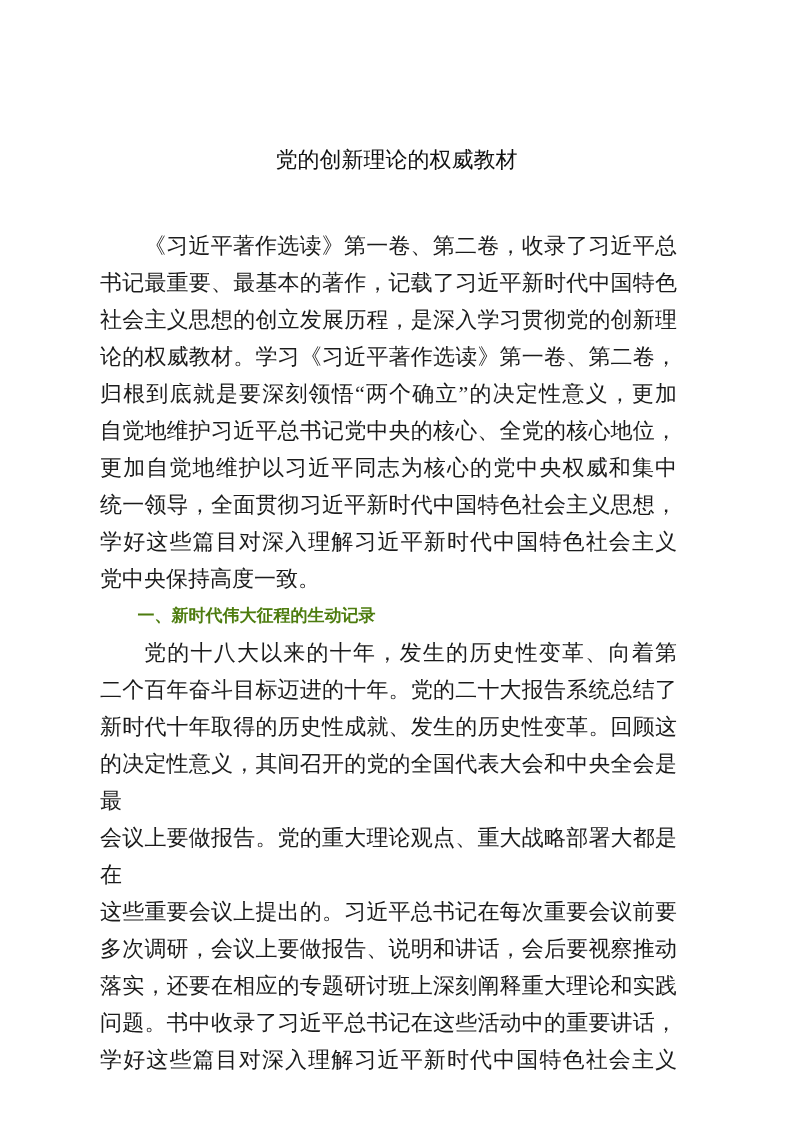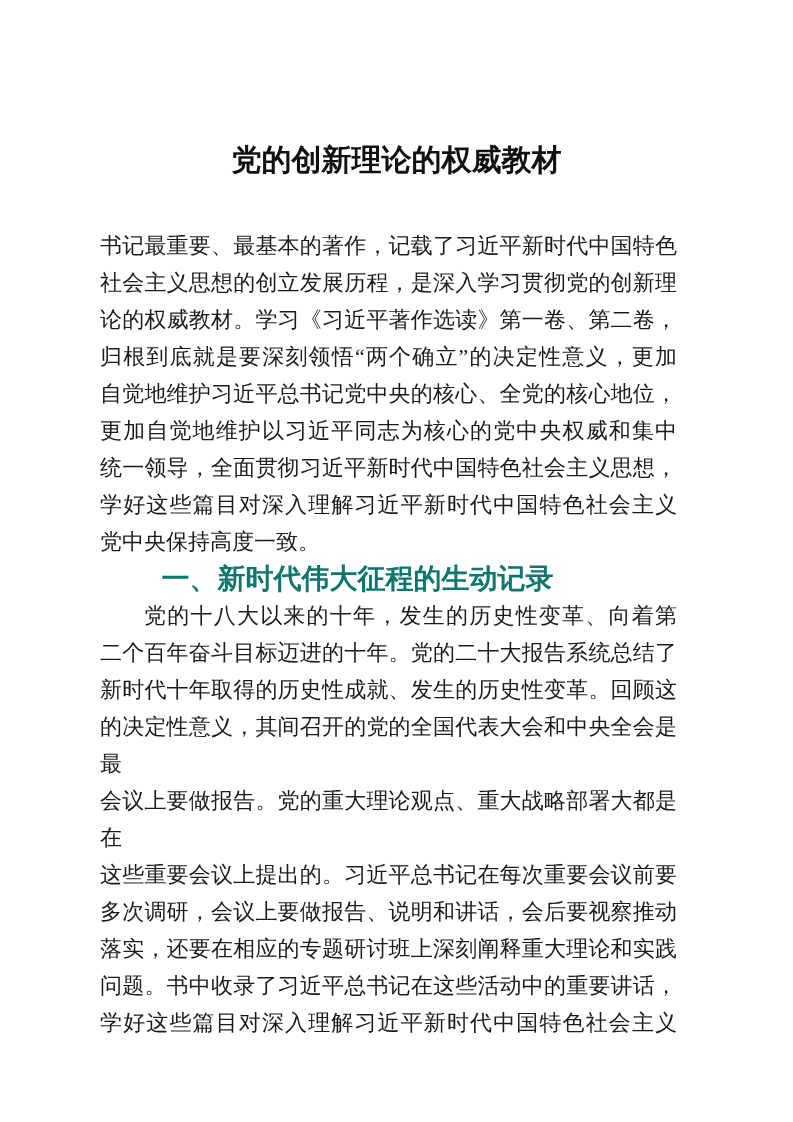--- a/index.html
+++ b/index.html
@@ -13,22 +13,22 @@
     height: 1122px;
     background: #ffffff;
     overflow: hidden;
     font-family: "Liberation Serif", "DejaVu Serif", serif;
     color: #1b1b1b;
   }
   .doc-title {
     margin: 0;
     padding-top: 140px;
     text-align: center;
-    font-size: 30px;
-    font-weight: bold;
+    font-size: 22px;
+    font-weight: normal;
     line-height: 40px;
     color: #111111;
   }
   .content {
     margin: 47px 116px 0 100px; 
   }
   .line {
     font-size: 22px;
     line-height: 37px;
     text-align: justify;
@@ -39,35 +39,36 @@
     text-indent: 2em;
   }
   .line.end {
     text-align: right;
     text-align-last: left;
   }
   .heading {
     margin: 0;
     font-family: "Liberation Sans", "DejaVu Sans", sans-serif;
     font-weight: bold;
-    font-size: 28px;
+    font-size: 17px;
     line-height: 37px;
     text-indent: 2.2em;
-    color: #0f766e;
+    color: #4d7c0f;
   }
 </style>
 </head>
 <body>
 
 <div class="page">
 
   <h1 class="doc-title">党的创新理论的权威教材</h1>
 
   <div class="content">
 
+    <div class="line first">《习近平著作选读》第一卷、第二卷，收录了习近平总</div>
     <div class="line">书记最重要、最基本的著作，记载了习近平新时代中国特色</div>
     <div class="line">社会主义思想的创立发展历程，是深入学习贯彻党的创新理</div>
     <div class="line">论的权威教材。学习《习近平著作选读》第一卷、第二卷，</div>
     <div class="line">归根到底就是要深刻领悟“两个确立”的决定性意义，更加</div>
     <div class="line">自觉地维护习近平总书记党中央的核心、全党的核心地位，</div>
     <div class="line">更加自觉地维护以习近平同志为核心的党中央权威和集中</div>
     <div class="line">统一领导，全面贯彻习近平新时代中国特色社会主义思想，</div>
     <div class="line">学好这些篇目对深入理解习近平新时代中国特色社会主义</div>
     <div class="line end">党中央保持高度一致。</div>
 

